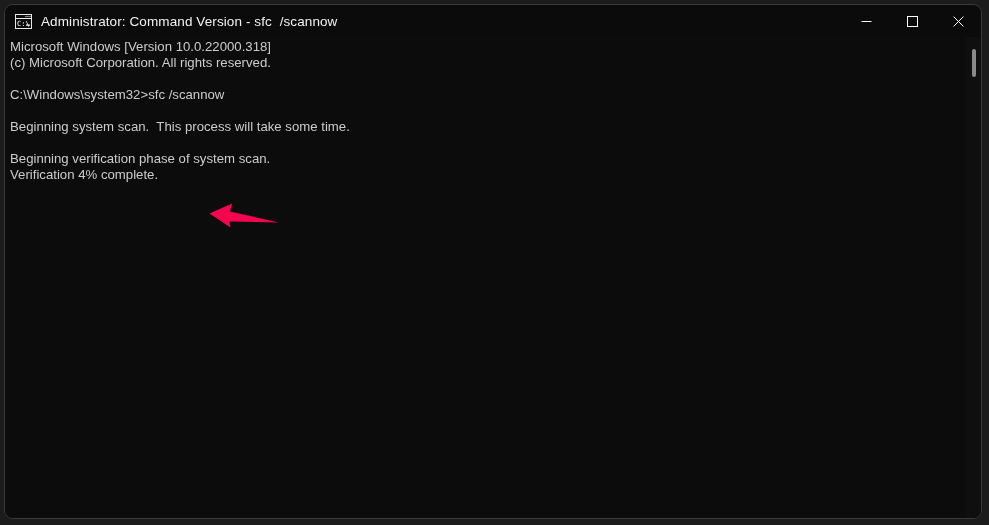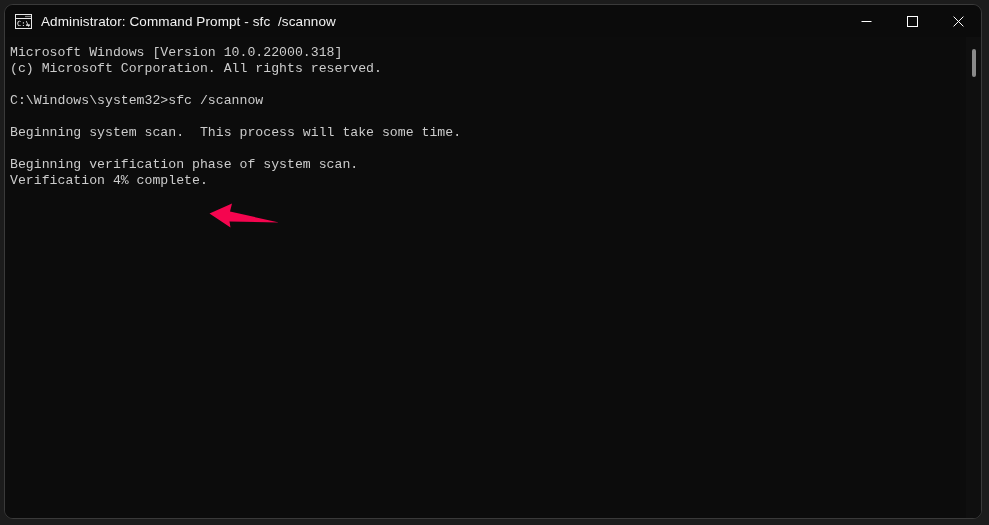--- a/index.html
+++ b/index.html
@@ -85,24 +85,24 @@
   #terminal-body {
     position: relative;
     height: 481px;
     background: #0c0c0c;
     overflow: hidden;
   }
 
   #terminal-text {
     position: absolute;
     left: 5px;
-    top: 8px;
+    top: 2px;
     margin: 0;
     color: #cccccc;
-    font-family: Liberation Mono, monospace;
+    font-family: Liberation Sans, sans-serif;
     font-size: 13.2px;
     line-height: 16px;
     white-space: pre;
     letter-spacing: 0px;
   }
 
   
   #scrollbar-track {
     position: absolute;
     right: 0px;
@@ -144,21 +144,21 @@
         <rect x="0.5" y="0.5" width="16" height="14" fill="#0c0c0c" stroke="#e8e8e8" stroke-width="1"></rect>
         <rect x="1" y="1" width="15" height="3" fill="#0c0c0c"></rect>
         <circle cx="11" cy="2.5" r="0.7" fill="#cfcfcf"></circle>
         <circle cx="13" cy="2.5" r="0.7" fill="#cfcfcf"></circle>
         <circle cx="15" cy="2.5" r="0.7" fill="#cfcfcf"></circle>
         <line x1="1" y1="4.5" x2="16" y2="4.5" stroke="#e8e8e8" stroke-width="1"></line>
         <text x="2" y="12" font-family="'DejaVu Sans Mono', monospace" font-size="7" fill="#ffffff">C:\</text>
         <rect x="11" y="10.5" width="4" height="1.2" fill="#ffffff"></rect>
       </svg>
 
-      <span id="title-text">Administrator: Command Prompt - sfc  /scannow</span>
+      <span id="title-text">Administrator: Command Version - sfc  /scannow</span>
 
       <div id="window-controls">
         <div class="win-btn">
           <svg width="11" height="11" viewBox="0 0 11 11">
             <line x1="0.5" y1="5.5" x2="10.5" y2="5.5" stroke="#ffffff" stroke-width="1"></line>
           </svg>
         </div>
         <div class="win-btn">
           <svg width="11" height="11" viewBox="0 0 11 11">
             <rect x="0.5" y="0.5" width="10" height="10" fill="none" stroke="#ffffff" stroke-width="1"></rect>

